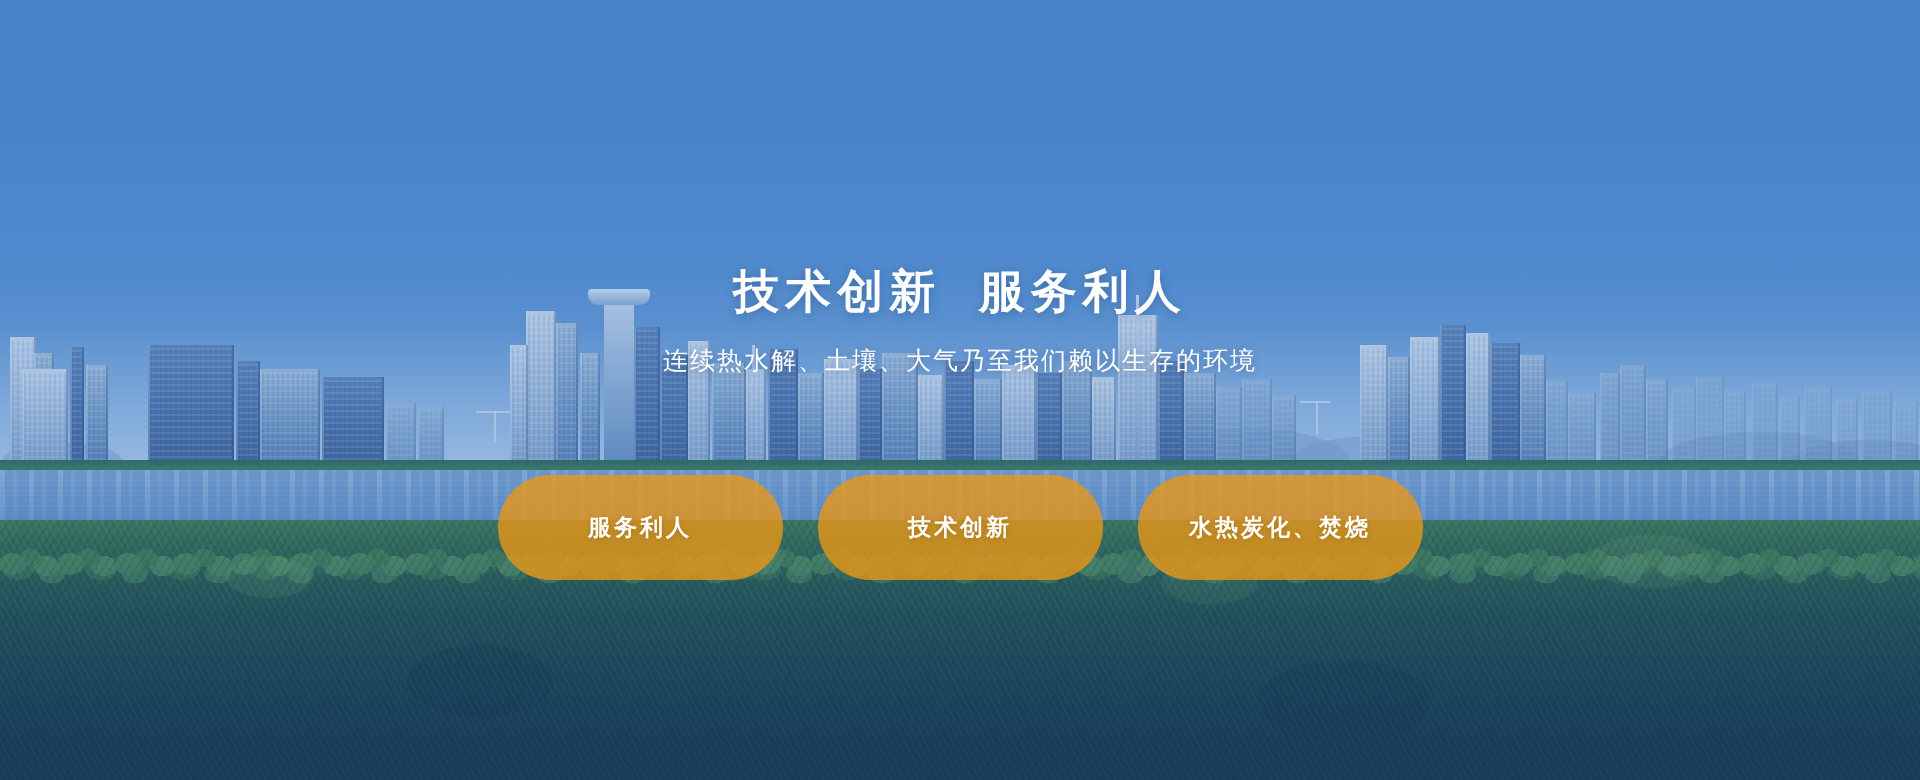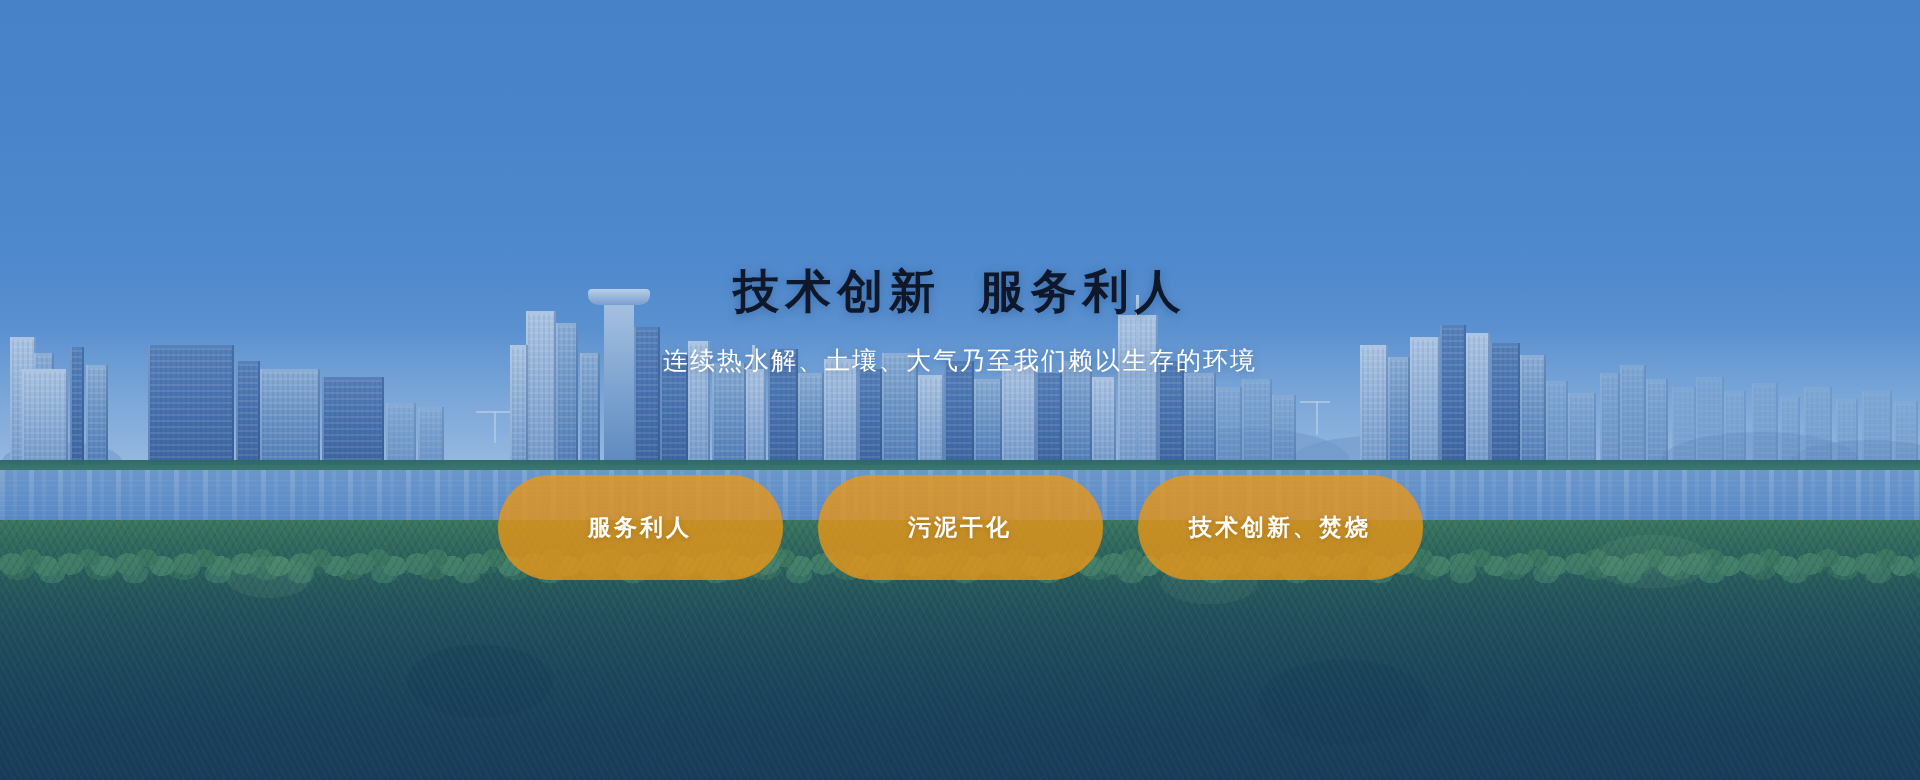--- a/index.html
+++ b/index.html
@@ -197,21 +197,21 @@
 
   
   .content{
     position:absolute; inset:0; z-index:6;
   }
   .headline{
     position:absolute; left:0; top:268px; width:1920px;
     text-align:center;
     font-size:46px; line-height:1.0; font-weight:700;
     letter-spacing:6px;
-    color:#0f172a;
+    color:#ffffff;
     text-shadow:0 2px 10px rgba(20,55,100,.35);
     white-space:pre;
   }
   .subline{
     position:absolute; left:0; top:345px; width:1920px;
     text-align:center;
     font-size:25px; line-height:1.2; font-weight:400;
     letter-spacing:2px;
     color:#ffffff;
     text-shadow:0 2px 8px rgba(20,55,100,.38);
@@ -345,18 +345,18 @@
   <div class="blue-cast"></div>
 
   <div class="content">
 
     <div class="headline">技术创新  服务利人</div>
 
     <div class="subline">连续热水解、土壤、大气乃至我们赖以生存的环境</div>
 
     <div class="pills">
       <div class="pill pill-1">服务利人</div>
-      <div class="pill pill-2">污泥干化</div>
-      <div class="pill pill-3">技术创新、焚烧</div>
+      <div class="pill pill-2">技术创新</div>
+      <div class="pill pill-3">水热炭化、焚烧</div>
     </div>
 
   </div>
 </div>
 
 </body></html>

